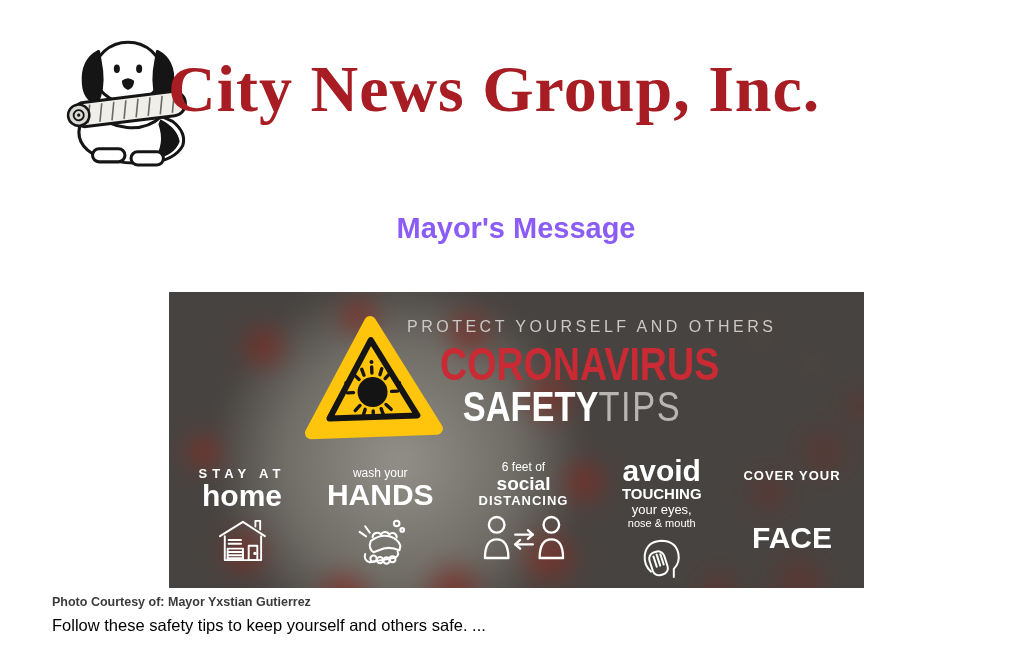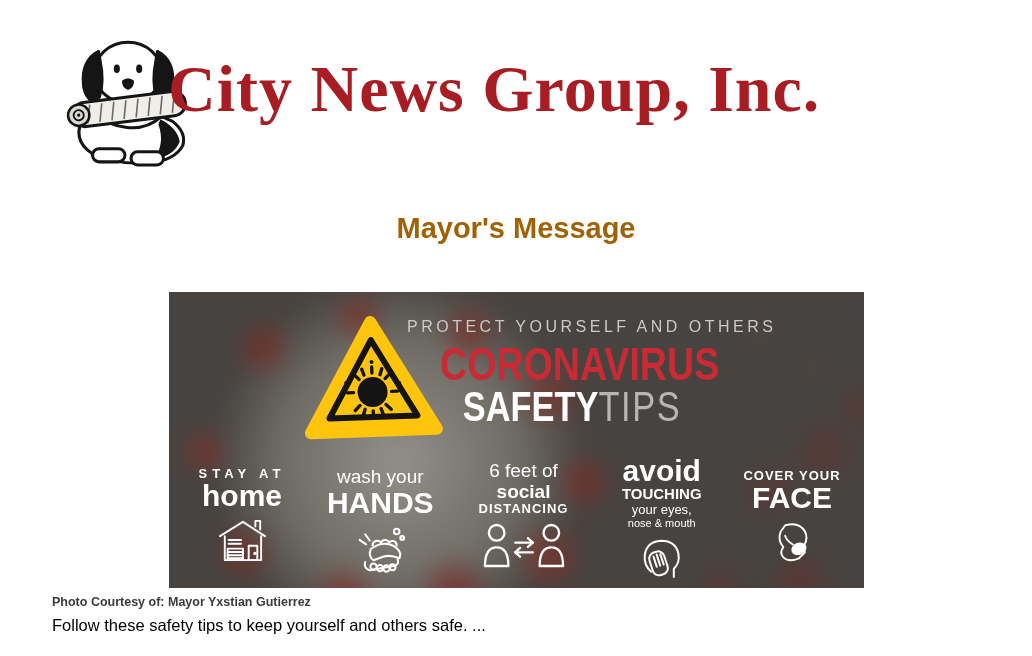--- a/index.html
+++ b/index.html
@@ -17,21 +17,21 @@
   .logo-text {
     position: absolute; left: 168px; top: 54px;
     font-family: "Liberation Serif", serif;
     font-weight: bold; font-size: 66px; line-height: 1.05;
     color: #a71d23; letter-spacing: 1px; white-space: nowrap;
   }
 
   
   .article-title {
     position: absolute; left: 0; top: 212px; width: 1032px;
-    text-align: center; font-size: 29px; font-weight: bold; color: #a16207;
+    text-align: center; font-size: 29px; font-weight: bold; color: #8b5cf6;
   }
 
   
   .banner {
     position: absolute; left: 169px; top: 292px;
     width: 695px; height: 296px;
     background: #474340; overflow: hidden; color: #ffffff;
   }
   .banner-bg {
     position: absolute; left: -25px; top: -25px; right: -25px; bottom: -25px;
@@ -81,24 +81,24 @@
   .tips-row {
     position: absolute; left: 0; bottom: 10px; width: 695px; height: 122px;
     display: flex; justify-content: space-between;
     padding: 0 20px 0 18px;
   }
   .tip { text-align: center; display: flex; flex-direction: column; align-items: center; }
   .tip-1 { width: 110px; padding-top: 10px; }
   .tip-2 { width: 120px; padding-top: 10px; }
   .tip-3 { width: 120px; padding-top: 4px; }
   .tip-4 { width: 110px; }
-  .tip-5 { width: 104px; padding-top: 12px; }
+  .tip-5 { width: 104px; padding-top: 12px; gap: 40px; }
 
   .t-spaced-caps { font-size: 13px; font-weight: 600; letter-spacing: 5px; }
-  .t-light-lower { font-size: 19px; font-weight: 300; }
+  .t-light-lower { font-size: 12px; font-weight: 300; }
   .t-big-bold    { font-size: 30px; font-weight: 800; line-height: 1.0; }
   .t-mid-bold    { font-size: 19px; font-weight: 800; line-height: 1.0; }
   .t-caps-bold-s { font-size: 13px; font-weight: 700; letter-spacing: 1px; }
   .t-caps-bold-m { font-size: 15px; font-weight: 800; line-height: 1.1; }
   .t-plain-s     { font-size: 13px; font-weight: 400; line-height: 1.1; }
   .t-plain-xs    { font-size: 11px; font-weight: 400; line-height: 1.2; }
   .tip-icon { margin-top: 7px; }
 
   
   .photo-credit {

